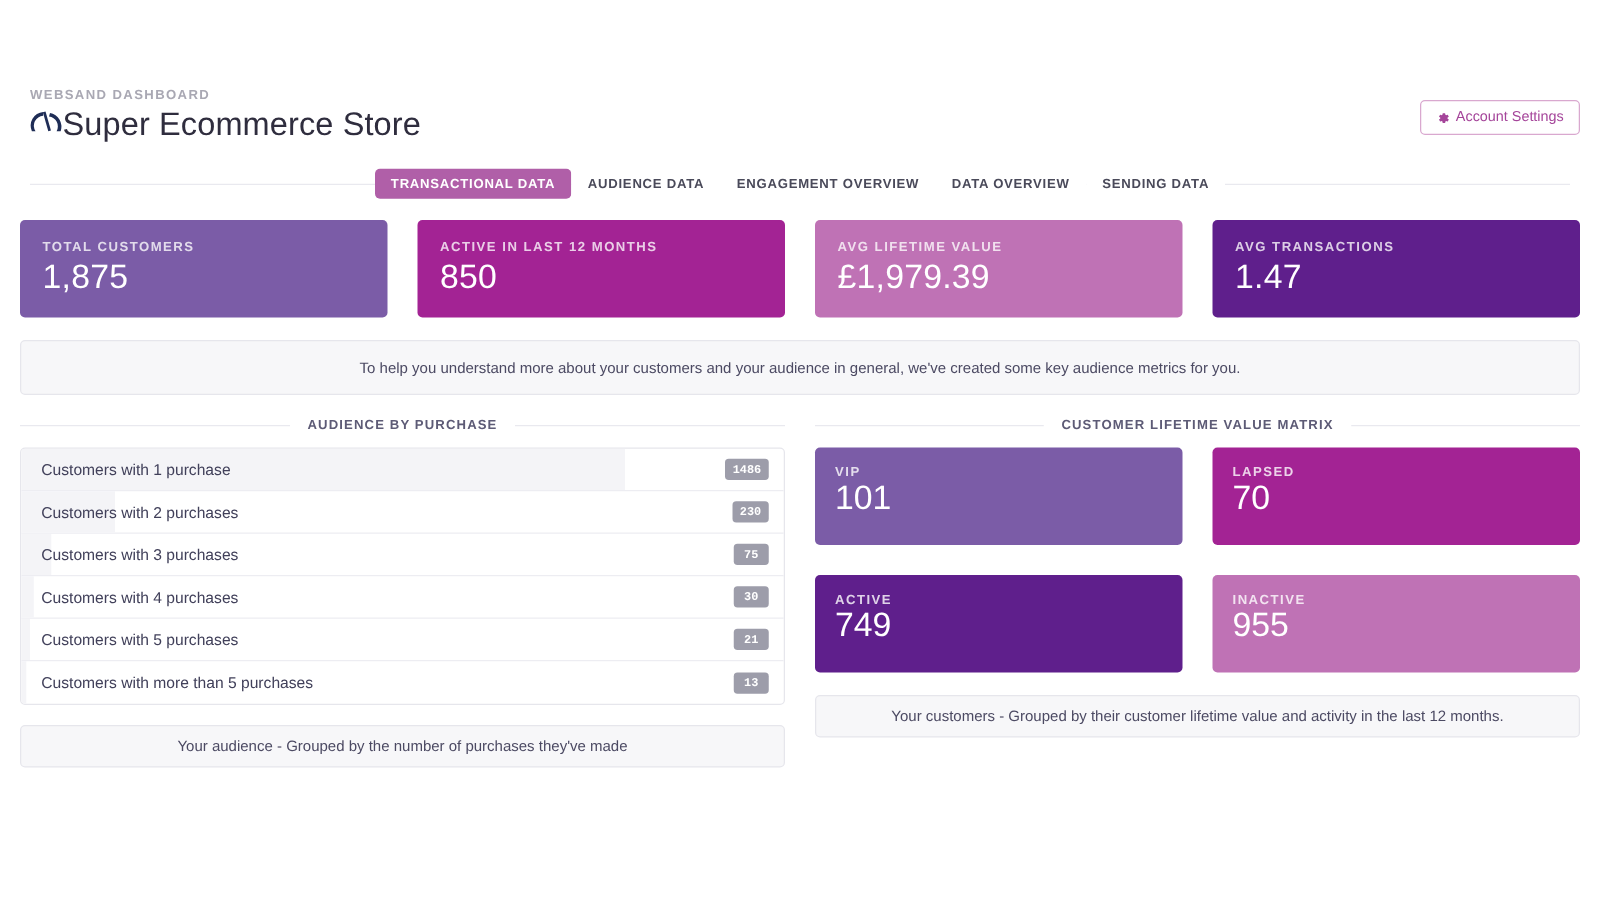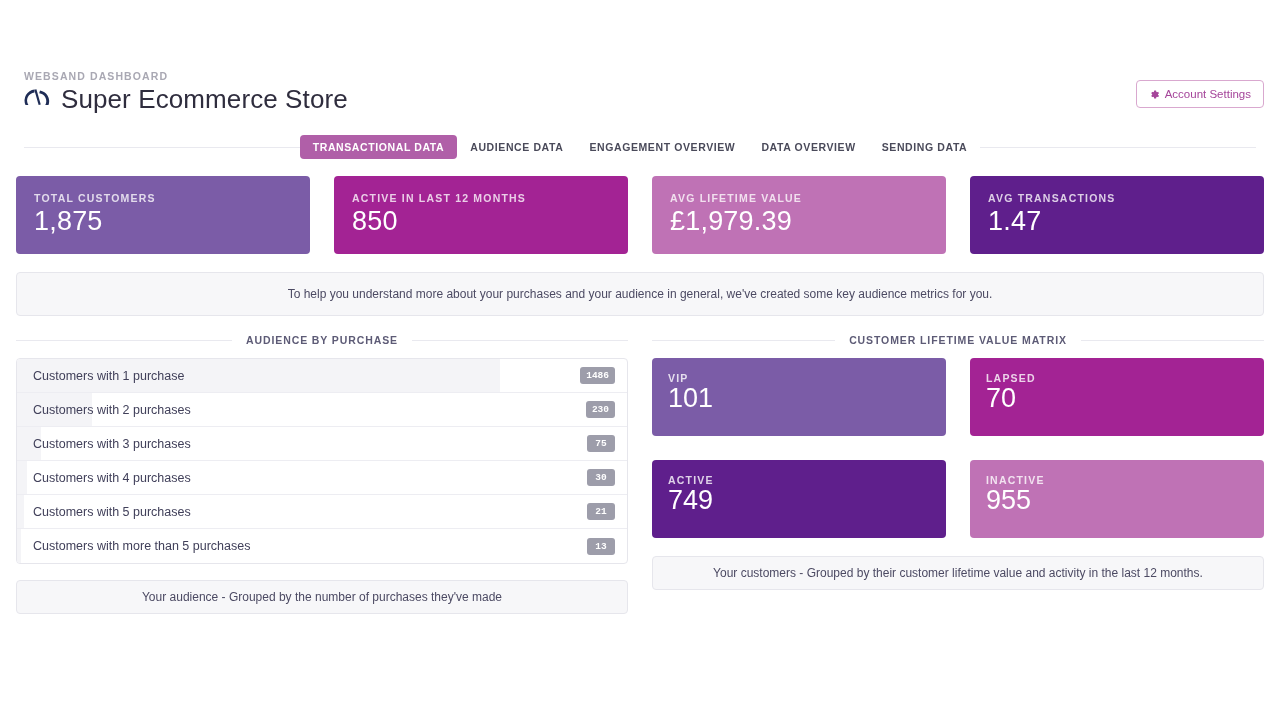--- a/index.html
+++ b/index.html
@@ -32,21 +32,21 @@
   }
   .brand-block { display: flex; flex-direction: column; }
   .eyebrow {
     font-size: 10.5px;
     letter-spacing: 1.1px;
     font-weight: bold;
     color: #a9a8b3;
     text-transform: uppercase;
     margin-bottom: 4px;
   }
-  .title-row { display: flex; align-items: center; gap: 11px; }
+  .title-row { display: flex; align-items: flex-end; }
   .logo-mark { display: block; }
   .store-title {
     font-size: 26px;
     font-weight: normal;
     color: #2f2d3e;
     letter-spacing: 0.1px;
     line-height: 1;
   }
   .account-btn {
     display: inline-flex;
@@ -326,21 +326,21 @@
         <div class="kpi-label">AVG LIFETIME VALUE</div>
         <div class="kpi-value">£1,979.39</div>
       </div>
       <div class="kpi" style="background: rgb(95, 31, 140);">
         <div class="kpi-label">AVG TRANSACTIONS</div>
         <div class="kpi-value">1.47</div>
       </div>
     </div>
 
   <div class="banner">
-    <span>To help you understand more about your purchases and your audience in general, we've created some key audience metrics for you.</span>
+    <span>To help you understand more about your customers and your audience in general, we've created some key audience metrics for you.</span>
   </div>
 
   <div class="columns">
 
     <div class="col">
       <div class="section-head">
         <span class="rule"></span>
         <span class="section-title">AUDIENCE BY PURCHASE</span>
         <span class="rule"></span>
       </div>

